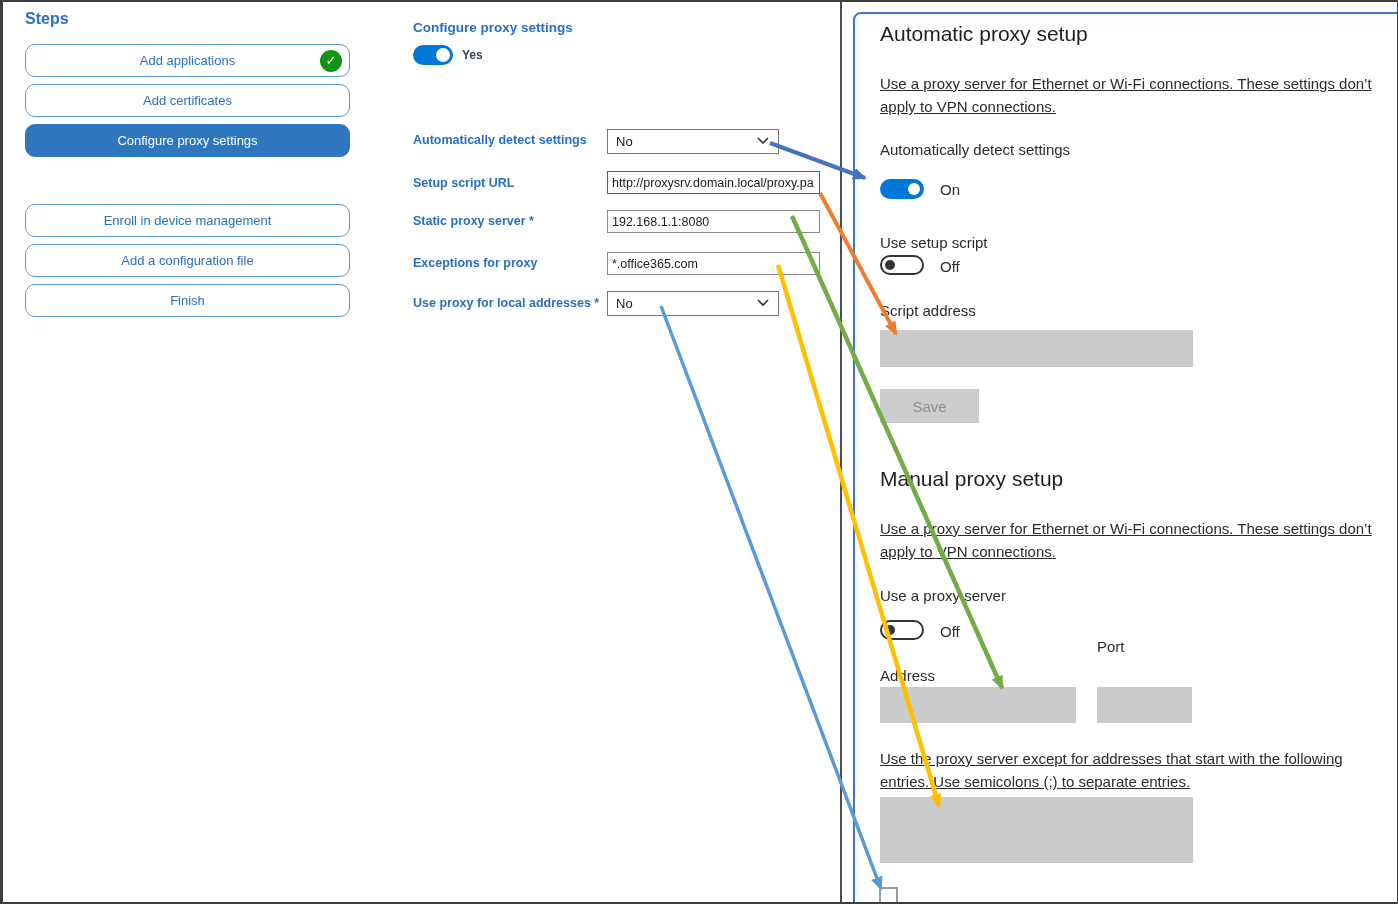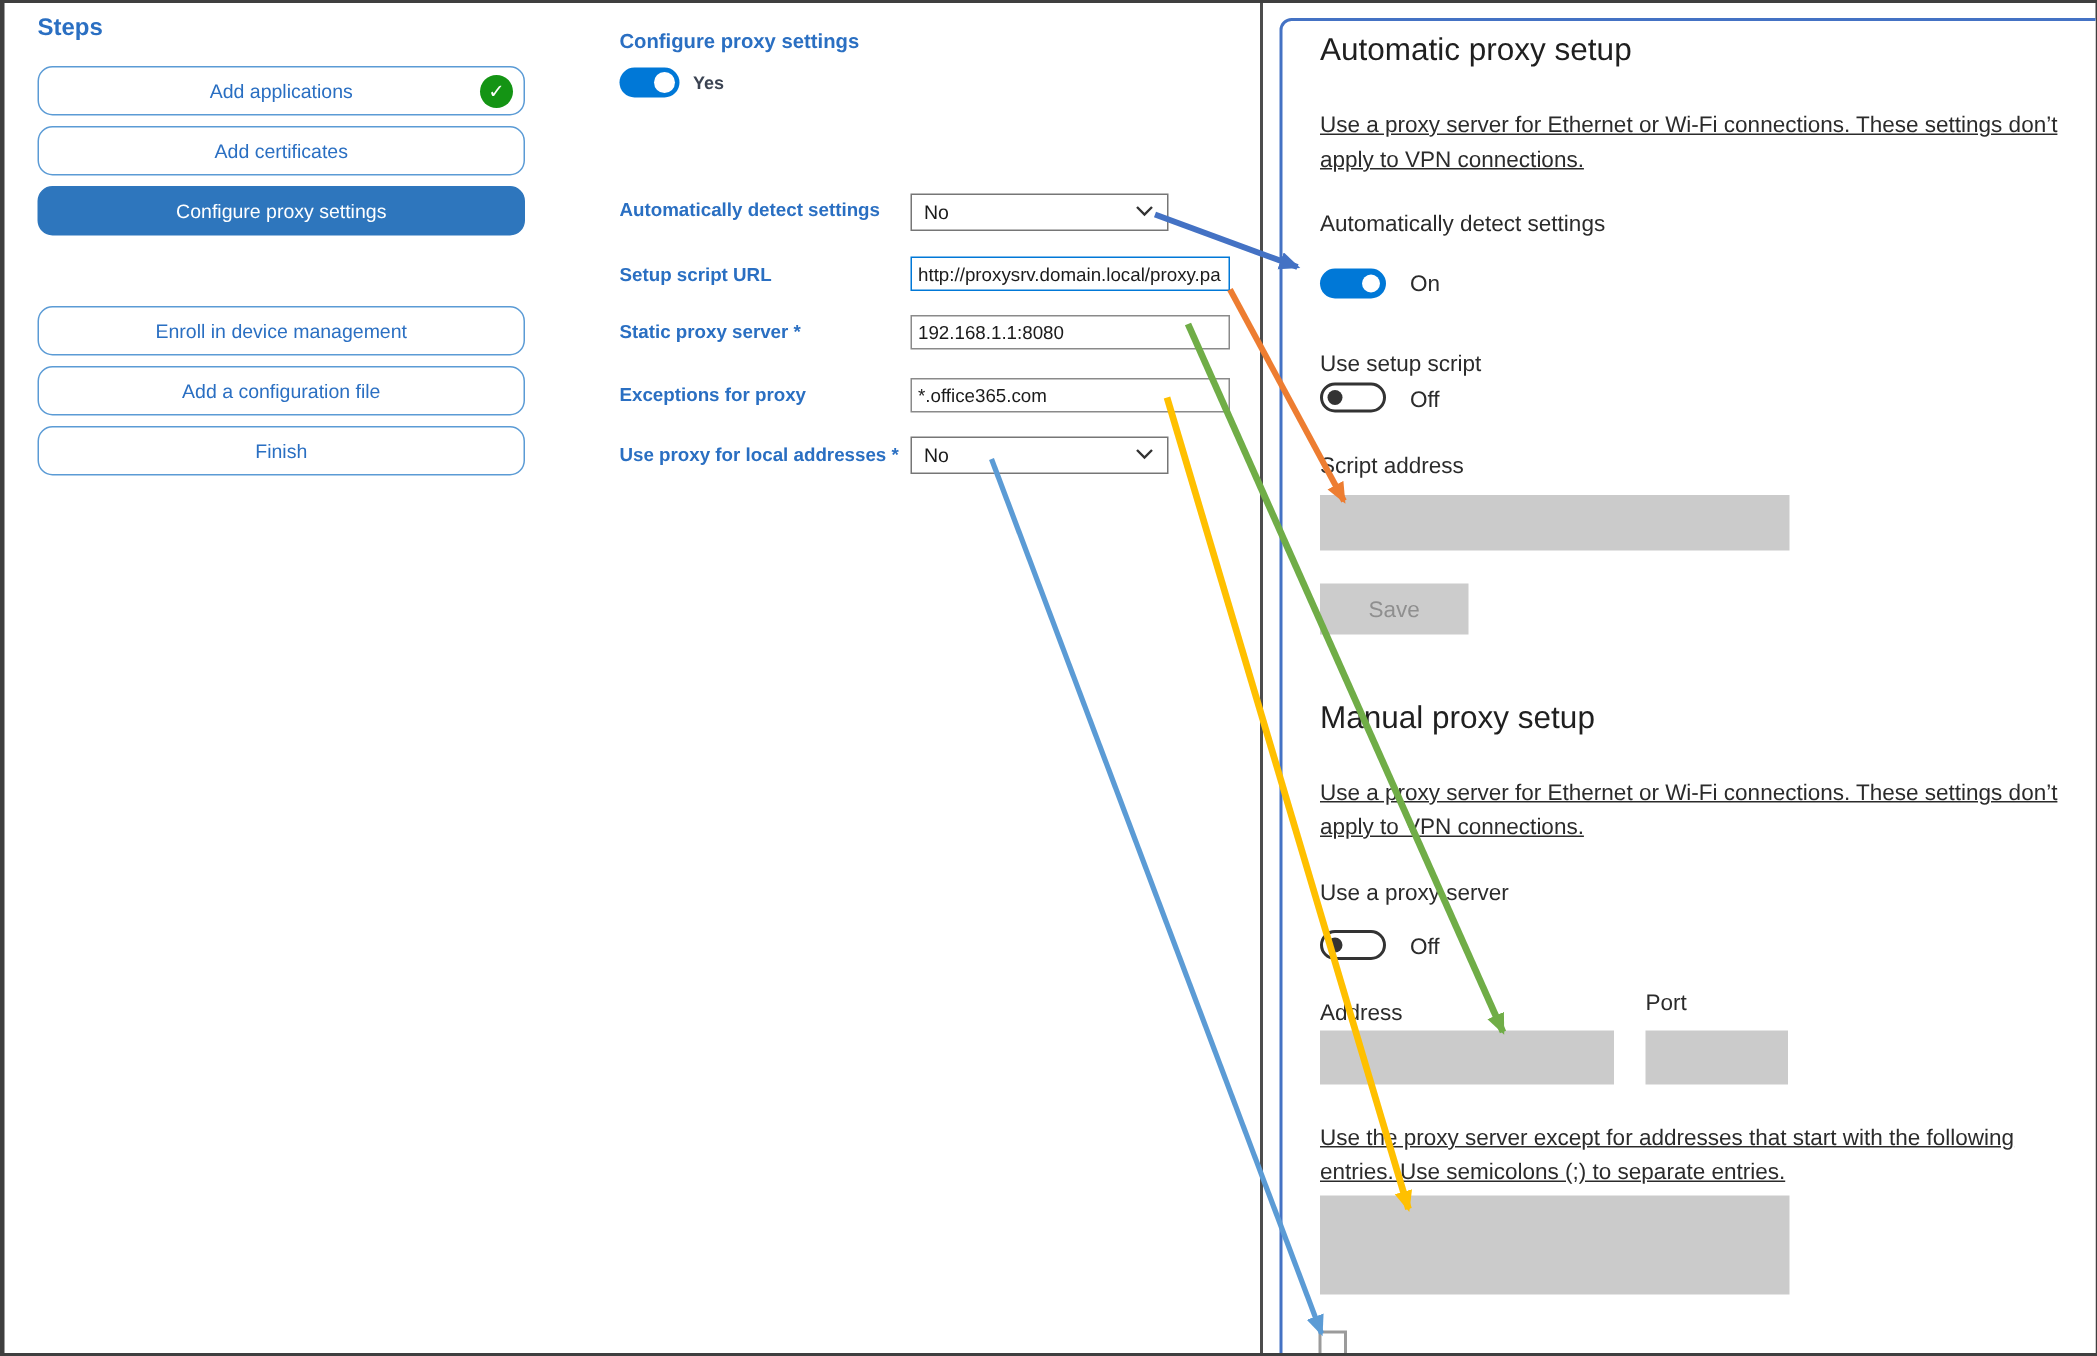--- a/index.html
+++ b/index.html
@@ -198,21 +198,21 @@
     <h1 style="top:453px">Manual proxy setup</h1>
     <div class="rp-para" style="top:503px">Use a proxy server for Ethernet or Wi-Fi connections. These settings don’t apply to VPN connections.</div>
 
     <div class="rp-label" style="top:573px">Use a proxy server</div>
     <div class="toggle-lg off" style="top:606px">
         <div class="knob"></div>
       </div>
     <div class="tstate" style="top:609px">Off</div>
 
     <div class="rp-label" style="top:653px">Address</div>
-    <div class="rp-label" style="top:646px; left:242px">Port</div>
+    <div class="rp-label" style="top:624px; left:242px">Port</div>
     <div class="gray-field" style="left:25px; top:673px; width:196px; height:36px"></div>
     <div class="gray-field" style="left:242px; top:673px; width:95px; height:36px"></div>
 
     <div class="rp-para" style="top:733px; width:500px">Use the proxy server except for addresses that start with the following entries. Use semicolons (;) to separate entries.</div>
     <div class="gray-field" style="left:25px; top:783px; width:313px; height:66px"></div>
 
     <div class="cbx" style="top:873px"></div>
   </div>
 
   <svg id="arrows" viewBox="0 0 1398 904">

